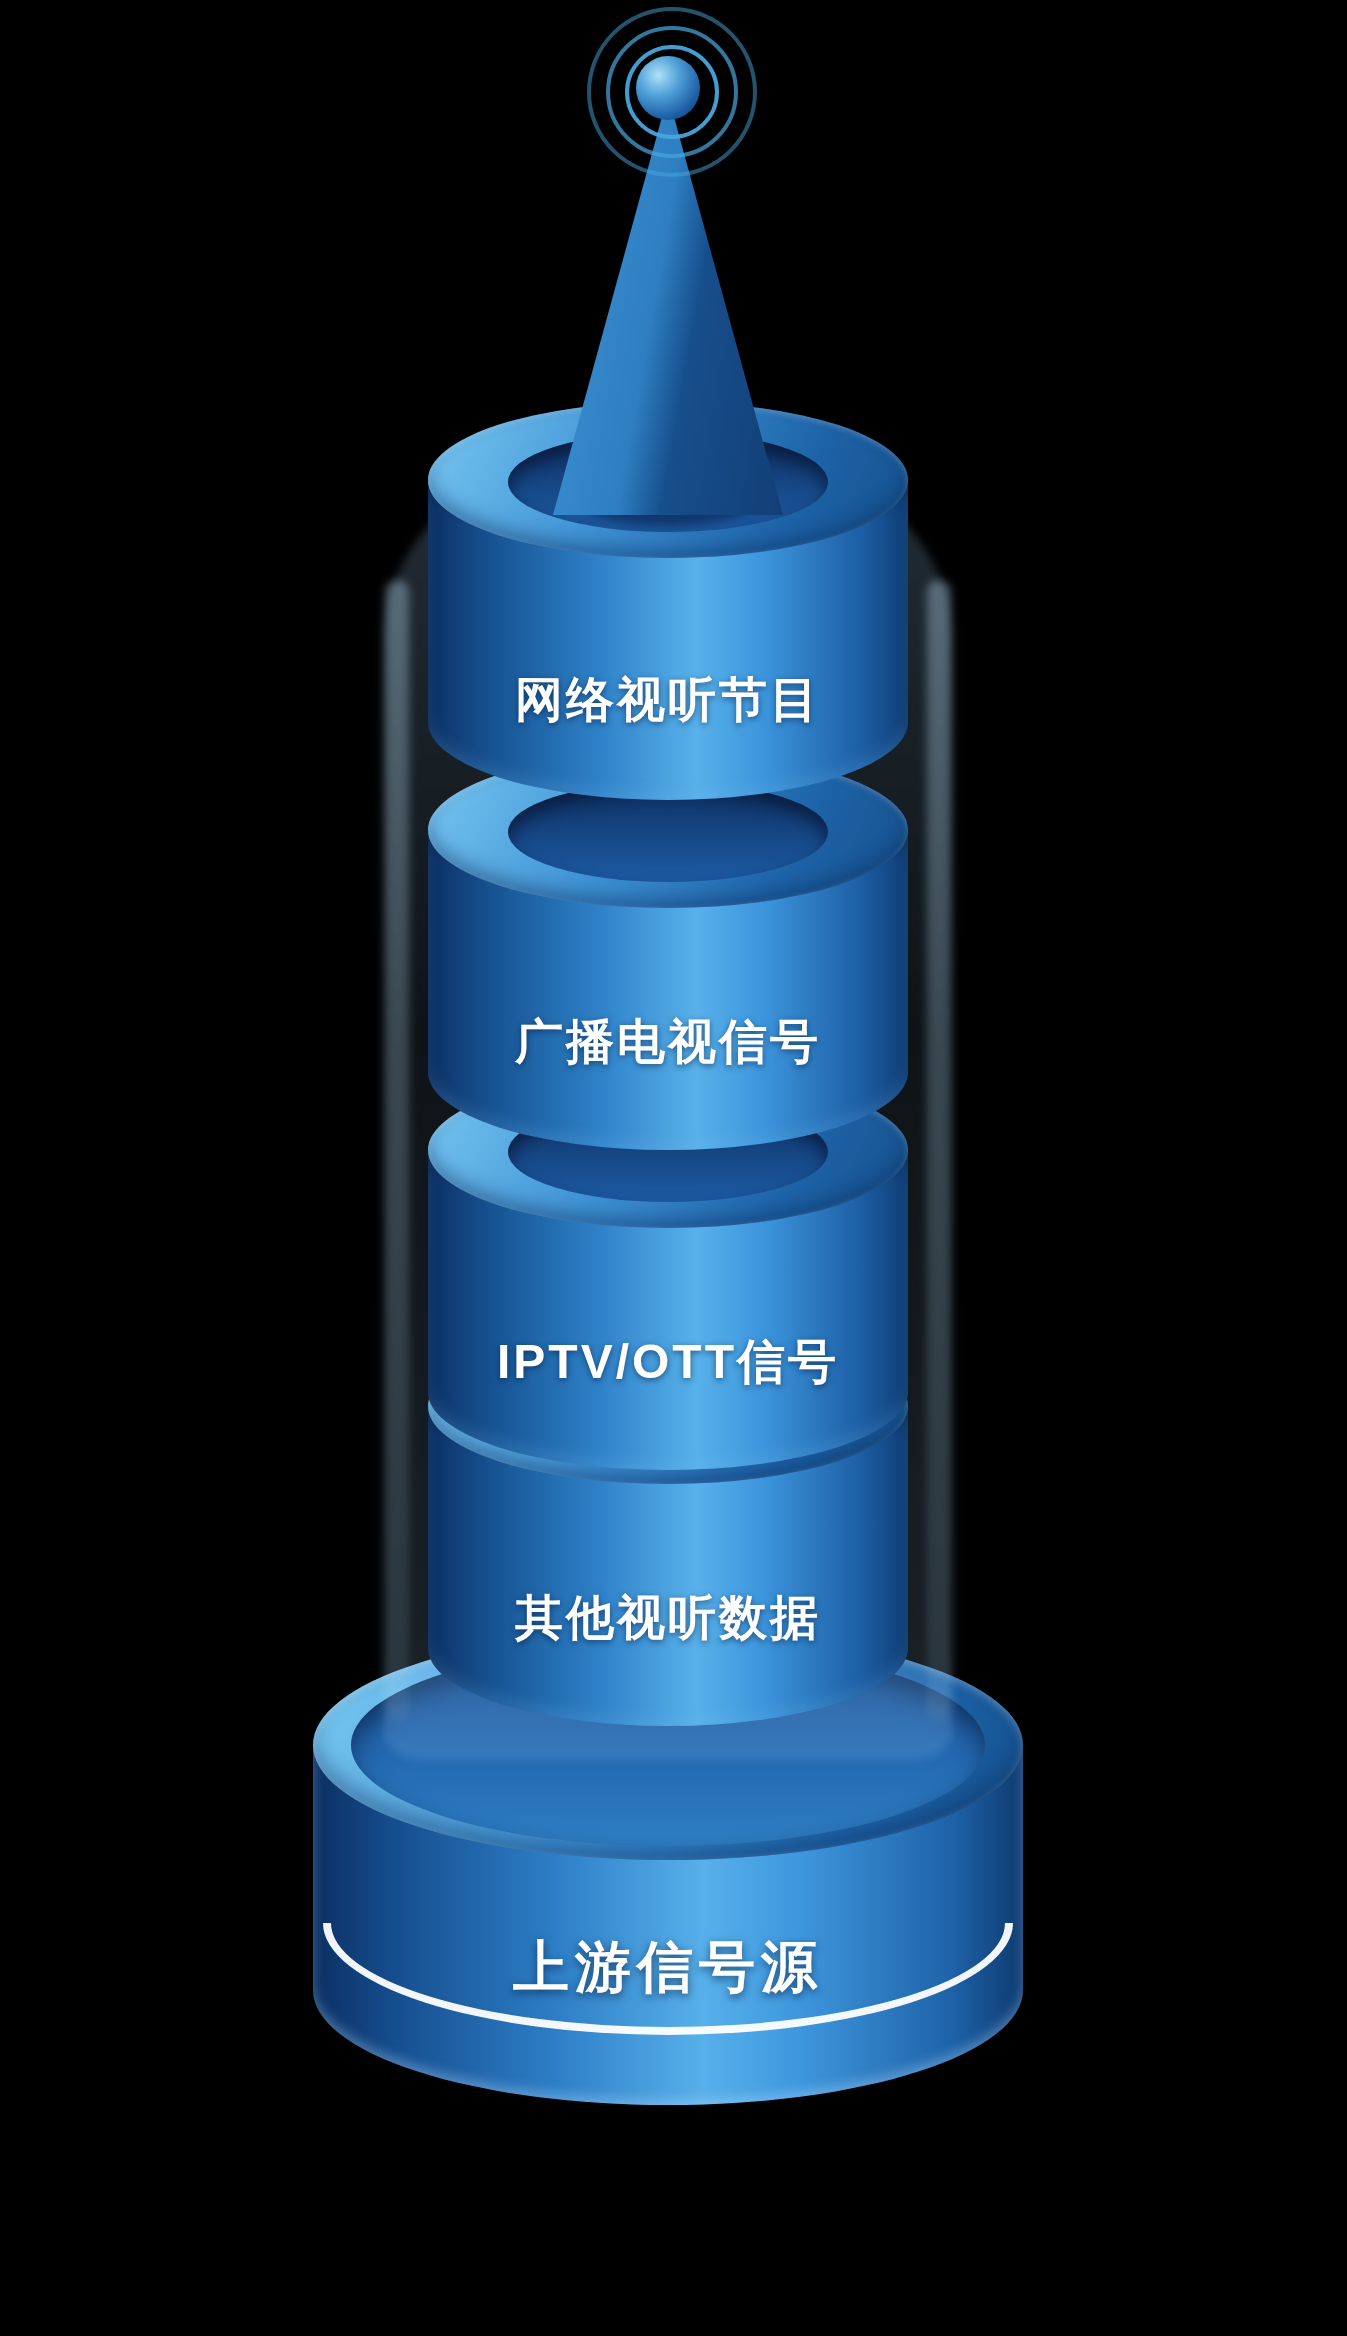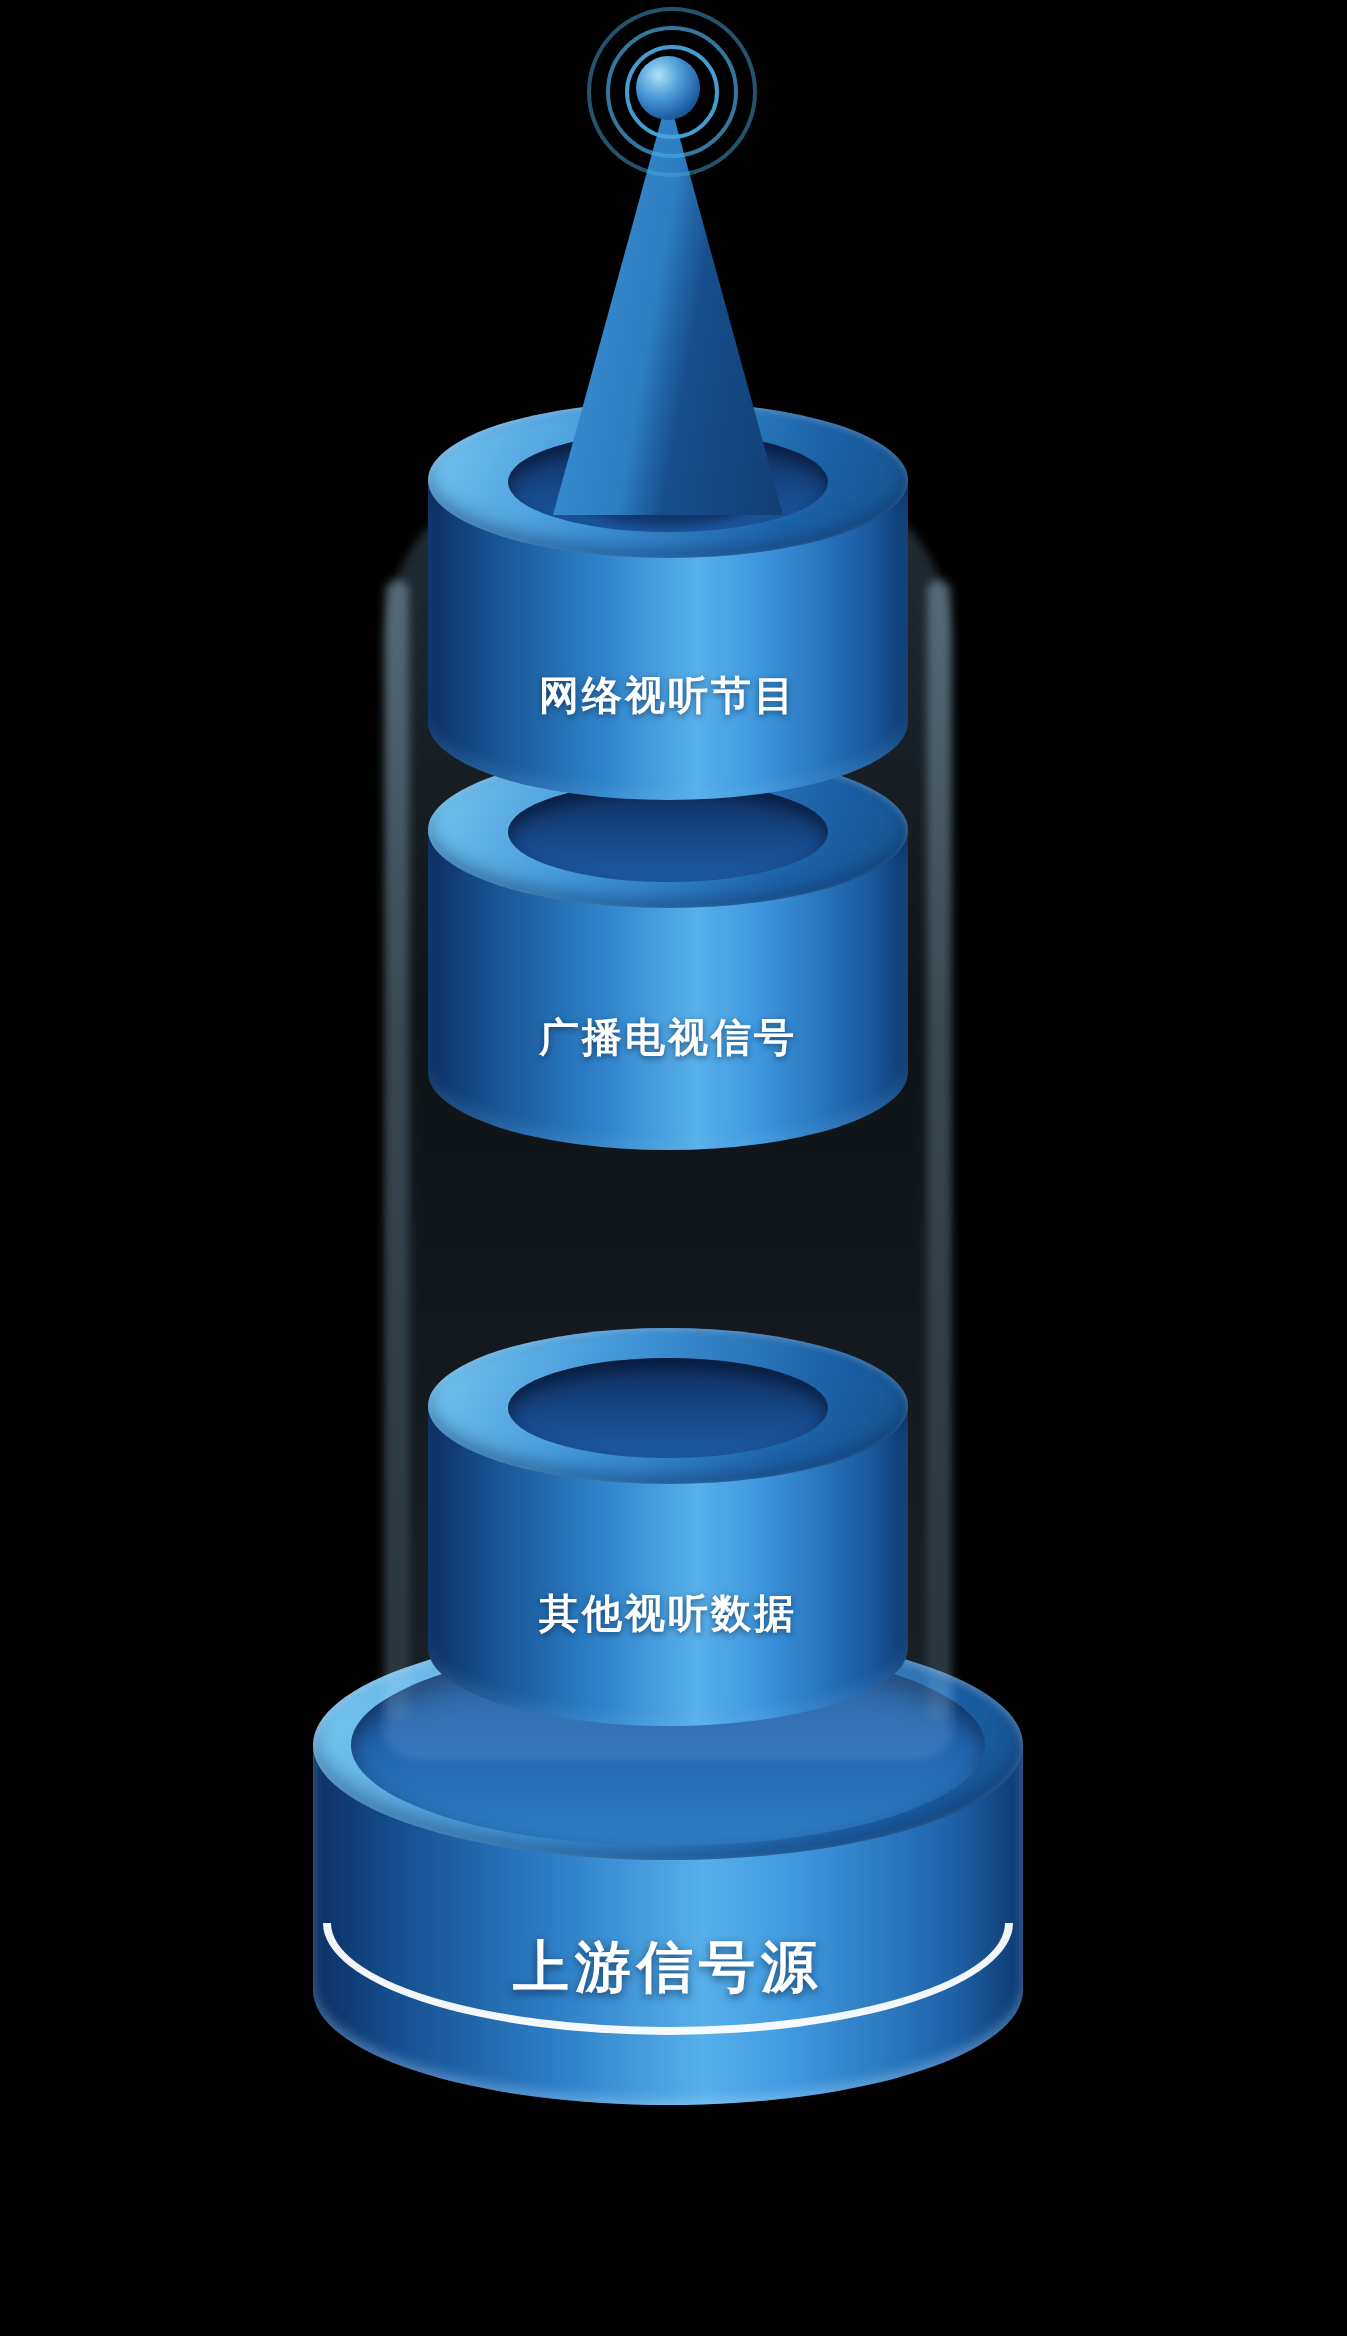--- a/index.html
+++ b/index.html
@@ -59,21 +59,21 @@
   }
   .cyl-inner {
     position: absolute; left: 80px; top: 30px; width: 320px; height: 100px;
     border-radius: 50%;
     background: linear-gradient(180deg, #0e2f60 0%, #174a8a 60%, #1d5ba3 100%);
     box-shadow: inset 0 10px 18px rgba(4,16,42,0.65);
   }
   .cyl-label {
     position: absolute; left: 0; top: 258px; width: 480px;
     text-align: center; color: var(--label-text, #ffffff);
-    font-size: 40px; font-weight: 700; letter-spacing: 3px;
+    font-size: 48px; font-weight: 700; letter-spacing: 3px;
     text-shadow: 0 2px 6px rgba(0,20,50,0.55);
   }
   .layer-1 .cyl-label { top: 266px; }
 
   
   .base { position: absolute; left: 313px; top: 1630px; width: 710px; height: 510px; z-index: 5; padding-left: 20px; }
   .base-body {
     position: absolute; left: 0; top: 115px; width: 710px; height: 360px;
     background: linear-gradient(90deg,
       #0c2f63 0%, #164f90 12%, #2d7ec6 34%, #57b0ea 55%,
@@ -149,20 +149,27 @@
   </div>
 
   <div class="layer layer-2">
     <div class="cyl-body"></div>
     <div class="cyl-top">
       <div class="cyl-inner"></div>
     </div>
     <div class="cyl-label">广播电视信号</div>
   </div>
 
+  <div class="layer layer-3">
+    <div class="cyl-body"></div>
+    <div class="cyl-top">
+      <div class="cyl-inner"></div>
+    </div>
+    <div class="cyl-label">IPTV/OTT信号</div>
+  </div>
 
   <div class="layer layer-4">
     <div class="cyl-body"></div>
     <div class="cyl-top">
       <div class="cyl-inner"></div>
     </div>
     <div class="cyl-label">其他视听数据</div>
   </div>
 
   <div class="base">

